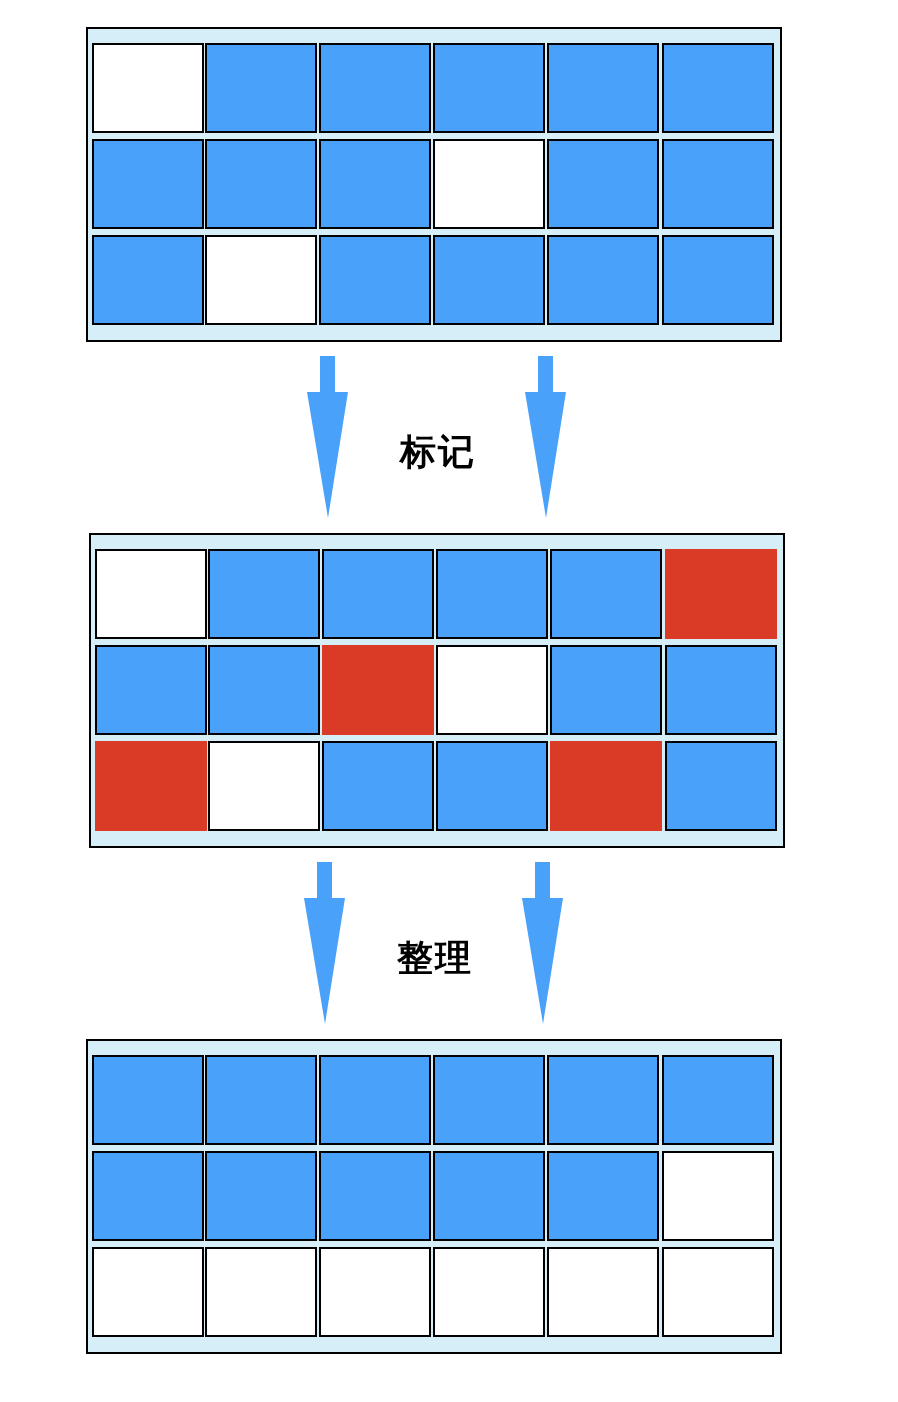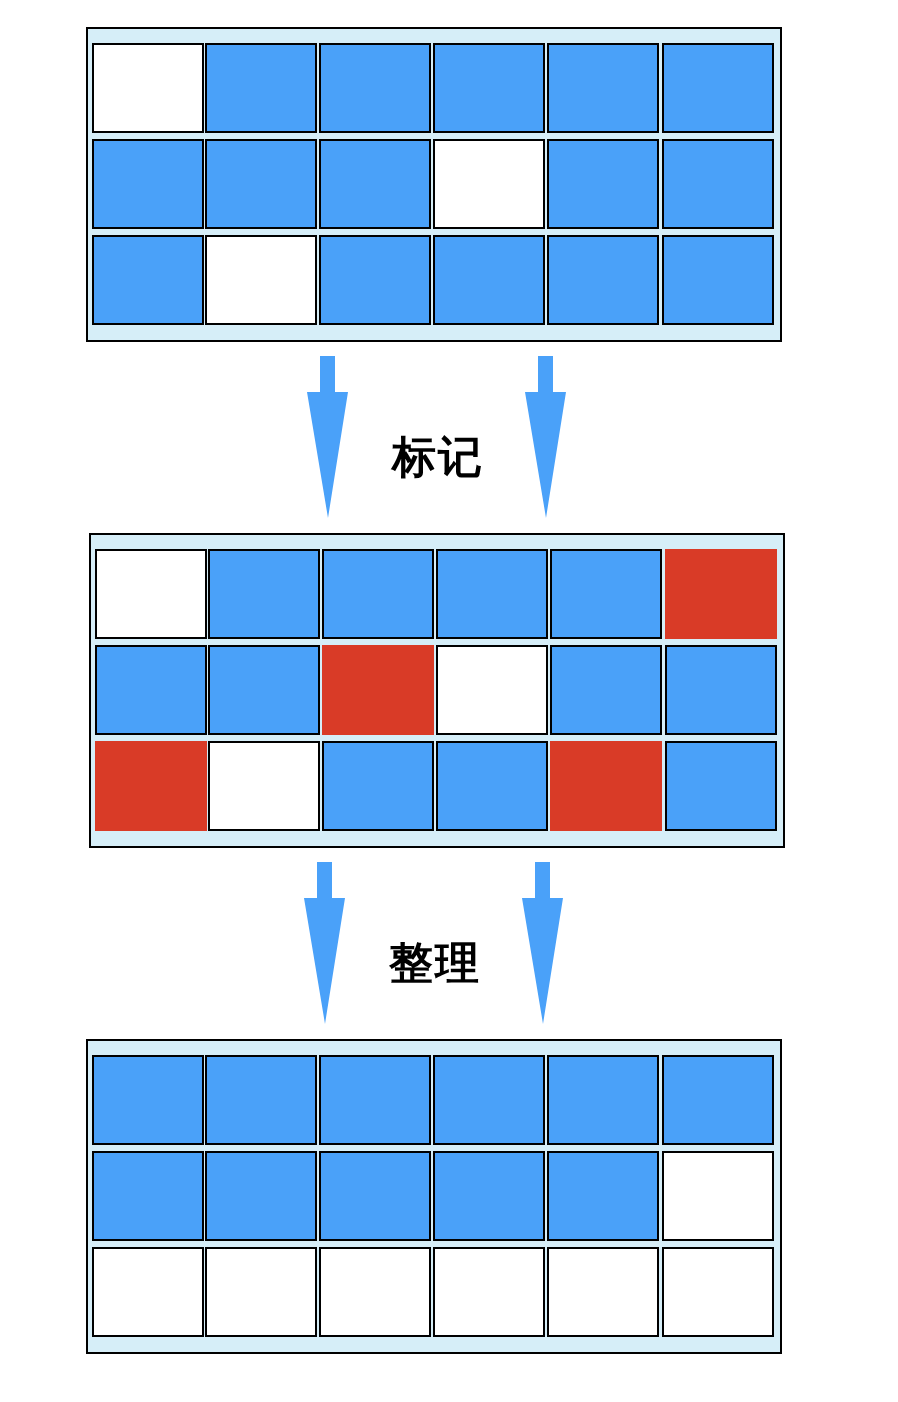--- a/index.html
+++ b/index.html
@@ -3,21 +3,21 @@
 <meta charset="utf-8">
 <style>
   html,body{margin:0;padding:0;background:#ffffff;}
   body{width:898px;height:1402px;position:relative;overflow:hidden;font-family:"DejaVu Sans",sans-serif;}
   .panel{position:absolute;width:692px;height:311px;background:#d6eef8;border:2px solid #000;box-sizing:content-box;}
   .cell{position:absolute;width:108px;height:86px;border:2px solid #000;}
   .cell.blue{background:#4aa1f9;}
   .cell.white{background:#ffffff;}
   .cell.red{background:#d93b27;border-color:transparent;}
   .arrow{position:absolute;width:44px;height:164px;}
-  .label{position:absolute;font-size:44px;font-weight:bold;color:#000;width:200px;text-align:center;letter-spacing:2px;}
+  .label{position:absolute;font-size:36px;font-weight:bold;color:#000;width:200px;text-align:center;letter-spacing:2px;}
 </style>
 </head>
 <body>
 
 <div class="panel" style="left:86px;top:27px;" id="p0">
     <div class="cell white" style="left: 4px; top: 14px;"></div>
     <div class="cell blue" style="left: 117px; top: 14px;"></div>
     <div class="cell blue" style="left: 231px; top: 14px;"></div>
     <div class="cell blue" style="left: 345px; top: 14px;"></div>
     <div class="cell blue" style="left: 459px; top: 14px;"></div>

